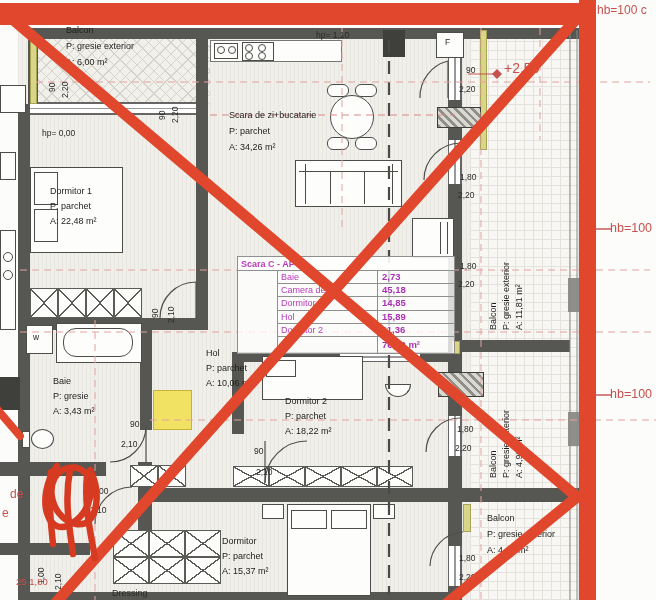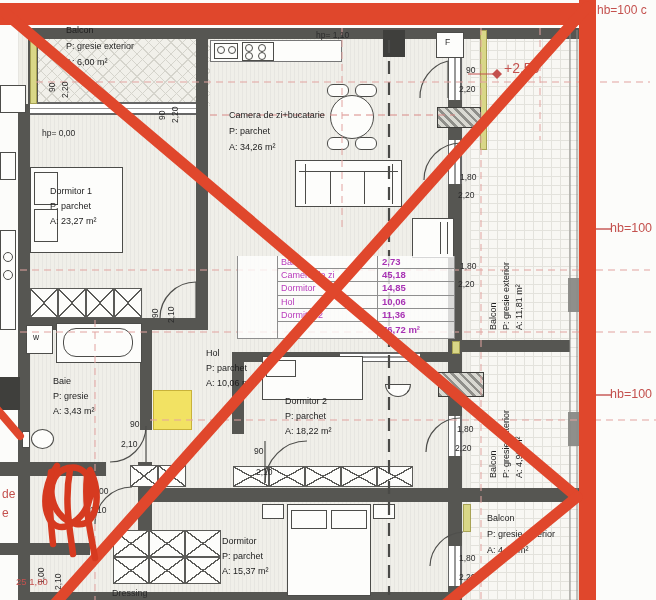--- a/index.html
+++ b/index.html
@@ -202,28 +202,28 @@
     </g>
     <polygon points="492,74 497,69 502,74 497,79" fill="#c4514e"></polygon>
   </svg>
 
   <div class="room-label" style="left:66px;top:22px;line-height:16px">
     <span>Balcon</span>
       <span>P: gresie exterior</span>
       <span>A: 6,00 m²</span>
   </div>
   <div class="room-label" style="left:229px;top:107px;line-height:16px">
-    <span>Camera de zi+bucatarie</span>
+    <span>Scara de zi+bucatarie</span>
       <span>P: parchet</span>
       <span>A: 34,26 m²</span>
   </div>
   <div class="room-label" style="left:50px;top:184px">
     <span>Dormitor 1</span>
       <span>P: parchet</span>
-      <span>A: 23,27 m²</span>
+      <span>A: 22,48 m²</span>
   </div>
   <div class="room-label" style="left:53px;top:374px">
     <span>Baie</span>
       <span>P: gresie</span>
       <span>A: 3,43 m²</span>
   </div>
   <div class="room-label" style="left:206px;top:346px">
     <span>Hol</span>
       <span>P: parchet</span>
       <span>A: 10,06 m²</span>
@@ -283,42 +283,43 @@
   <div class="dim" style="left:92px;top:486px">1,00</div>
   <div class="dim" style="left:90px;top:505px">2,10</div>
   <div class="dim rot" style="left:36px;top:584px">1,00</div>
   <div class="dim rot" style="left:53px;top:590px">2,10</div>
 
   <div class="redtxt" style="left:597px;top:3px;font-size:12px">hb=100 c</div>
   <div class="redtxt" style="left:610px;top:221px;font-size:12.5px">hb=100</div>
   <div class="redtxt" style="left:610px;top:387px;font-size:12.5px">hb=100</div>
   <div class="redtxt" style="left:504px;top:60px;font-size:14px">+2,50</div>
   <div class="redtxt" style="left:16px;top:576px;font-size:9.5px">25  1,80</div>
-  <div class="redtxt" style="left:2px;top:487px;font-size:12px">de</div>
+  <div class="redtxt" style="left:10px;top:487px;font-size:12px">de</div>
   <div class="redtxt" style="left:2px;top:506px;font-size:12px">e</div>
 
   <div id="areatable">
+    <div class="hd">Scara C - AP</div>
     <div class="body">
       <div class="lcol"></div>
       <div class="rows">
         <div class="trow">
           <div class="n">Baie</div>
           <div class="v">2,73</div>
         </div>
         <div class="trow">
           <div class="n">Camera de zi</div>
           <div class="v">45,18</div>
         </div>
         <div class="trow">
           <div class="n">Dormitor</div>
           <div class="v">14,85</div>
         </div>
         <div class="trow">
           <div class="n">Hol</div>
-          <div class="v">10,06</div>
+          <div class="v">15,89</div>
         </div>
         <div class="trow">
           <div class="n">Dormitor 2</div>
           <div class="v">11,36</div>
         </div>
         <div class="trow total">
           <div class="n"></div>
           <div class="v" style="line-height:16px">76,72 m²</div>
         </div>
       </div>

